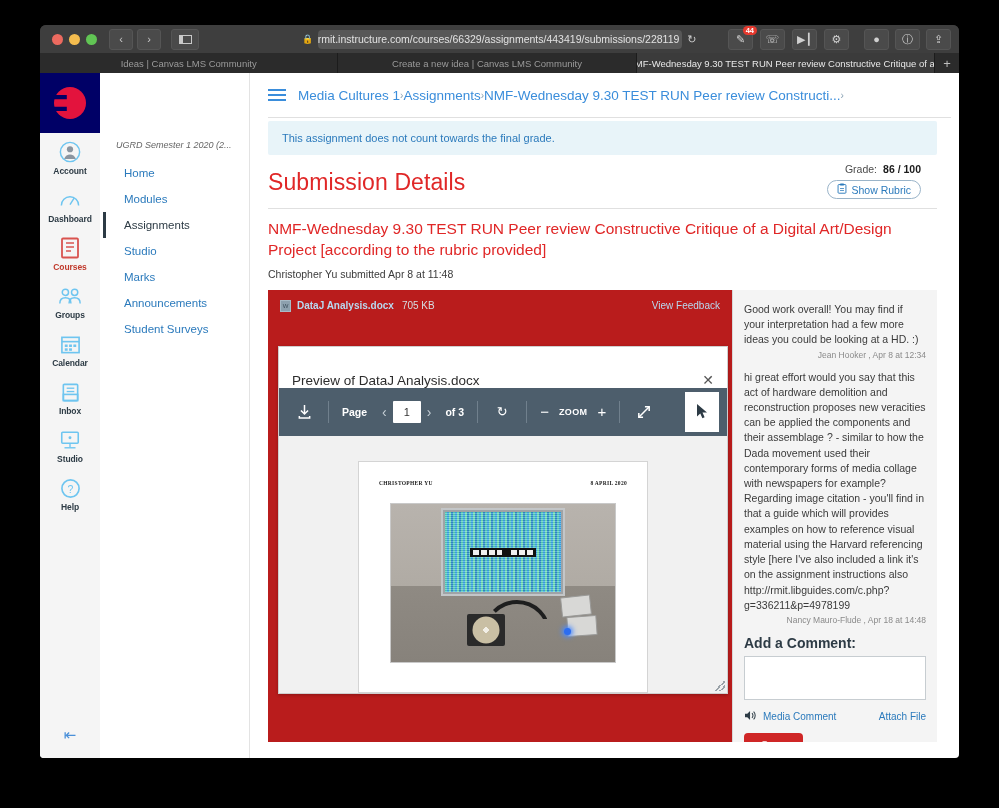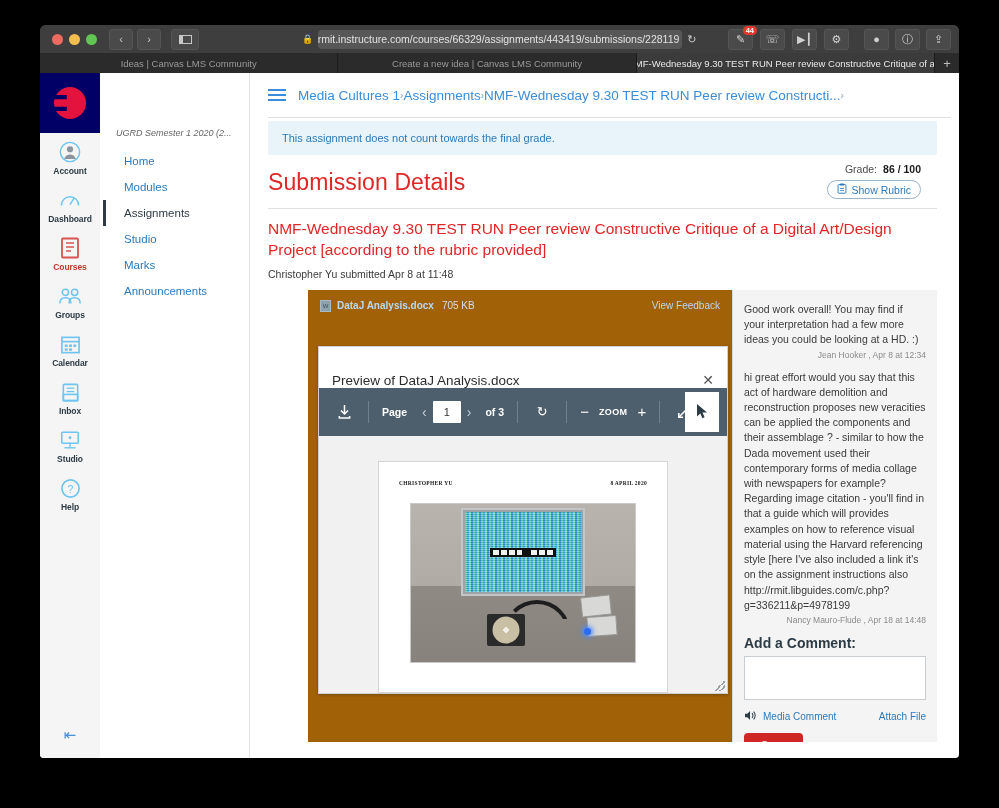--- a/index.html
+++ b/index.html
@@ -225,20 +225,21 @@
     padding-top: 55px;
     box-sizing: border-box;
   }
   .cnav-term {
     font-size: 9px;
     color: #666;
     font-style: italic;
     padding: 0 10px 10px 16px;
     white-space: nowrap;
     overflow: hidden;
+    margin-top: 12px;
   }
   .cnav-item {
     display: block;
     padding: 7px 10px 7px 24px;
     font-size: 11.5px;
     color: #2b7abc;
     text-decoration: none;
     cursor: pointer;
     position: relative;
   }
@@ -341,24 +342,23 @@
 
   
   .bodyrow {
     display: flex;
     margin-top: 10px;
     height: 452px;
   }
 
   .previewcol {
     flex: 1 1 auto;
-    background: #a16207;
+    background: #b91c1c;
     position: relative;
     overflow: hidden;
-    margin-left: 40px;
   }
   .filebar {
     display: flex; align-items: center;
     padding: 10px 12px 0 12px;
     font-size: 10px;
   }
   .fileicon {
     width: 11px; height: 12px;
     background: #8da0ae;
     border: 1px solid #a9bac6;
@@ -768,20 +768,21 @@
       </div>
 
       <div class="cnav">
         <div class="cnav-term">UGRD Semester 1 2020 (2...</div>
         <a class="cnav-item">Home</a>
         <a class="cnav-item">Modules</a>
         <a class="cnav-item active">Assignments</a>
         <a class="cnav-item">Studio</a>
         <a class="cnav-item">Marks</a>
         <a class="cnav-item">Announcements</a>
+        <a class="cnav-item">Student Surveys</a>
       </div>
 
       <div class="main">
 
         <div class="crumbrow">
           <div class="hamburger">
               <i></i>
               <i></i>
               <i></i>
             </div>

